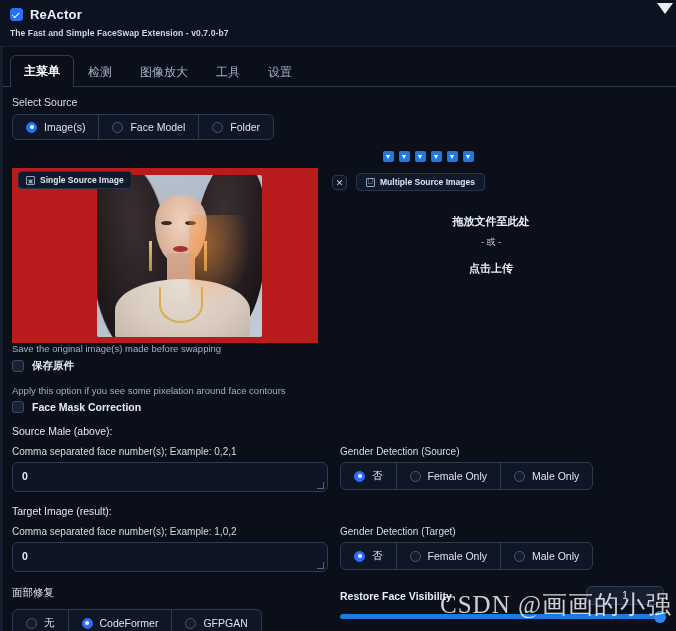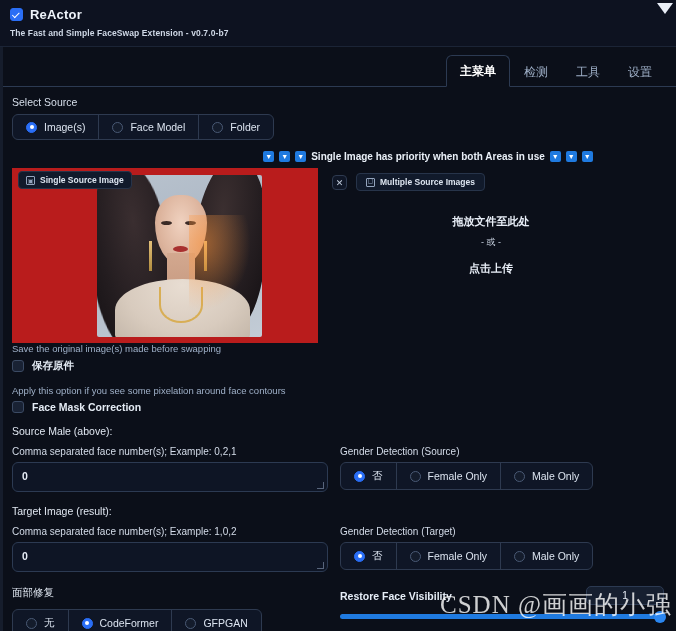--- a/index.html
+++ b/index.html
@@ -47,21 +47,20 @@
     border-right: 8px solid transparent;
     border-top: 11px solid #e9eef7;
   }
 
   
   .tabs {
     display: flex; align-items: flex-end;
     padding: 8px 10px 0 10px;
     border-bottom: 1px solid #2c3a52;
     background: #0b0f19;
-    justify-content: flex-end;
   }
   .tab {
     padding: 7px 13px 6px 13px;
     font-size: 12px;
     color: #9fb0c8;
     border: 1px solid transparent;
     border-bottom: none;
     border-radius: 6px 6px 0 0;
     margin-bottom: -1px;
     cursor: pointer;
@@ -304,20 +303,21 @@
       <span class="chk checked"></span>
       <span class="acc-title">ReActor</span>
     </div>
     <div class="acc-sub">The Fast and Simple FaceSwap Extension - v0.7.0-b7</div>
     <div class="collapse-caret"></div>
   </div>
 
   <div class="tabs">
     <div class="tab active">主菜单</div>
     <div class="tab">检测</div>
+    <div class="tab">图像放大</div>
     <div class="tab">工具</div>
     <div class="tab">设置</div>
   </div>
 
   <div class="body">
 
     
     <div class="label">Select Source</div>
     <div class="radio-group">
       <div class="radio-item">
@@ -332,21 +332,20 @@
         <span class="dot"></span>
         <span>Folder</span>
       </div>
     </div>
 
     
     <div class="priority-row">
       <span class="arrow-box">▼</span>
       <span class="arrow-box">▼</span>
       <span class="arrow-box">▼</span>
-      <span class="priority-text">Single Image has priority when both Areas in use</span>
       <span class="arrow-box">▼</span>
       <span class="arrow-box">▼</span>
       <span class="arrow-box">▼</span>
     </div>
 
     
     <div class="panes">
       <div class="pane-left">
         <div class="pane-tag">
           <span class="tag-icon">▣</span>

